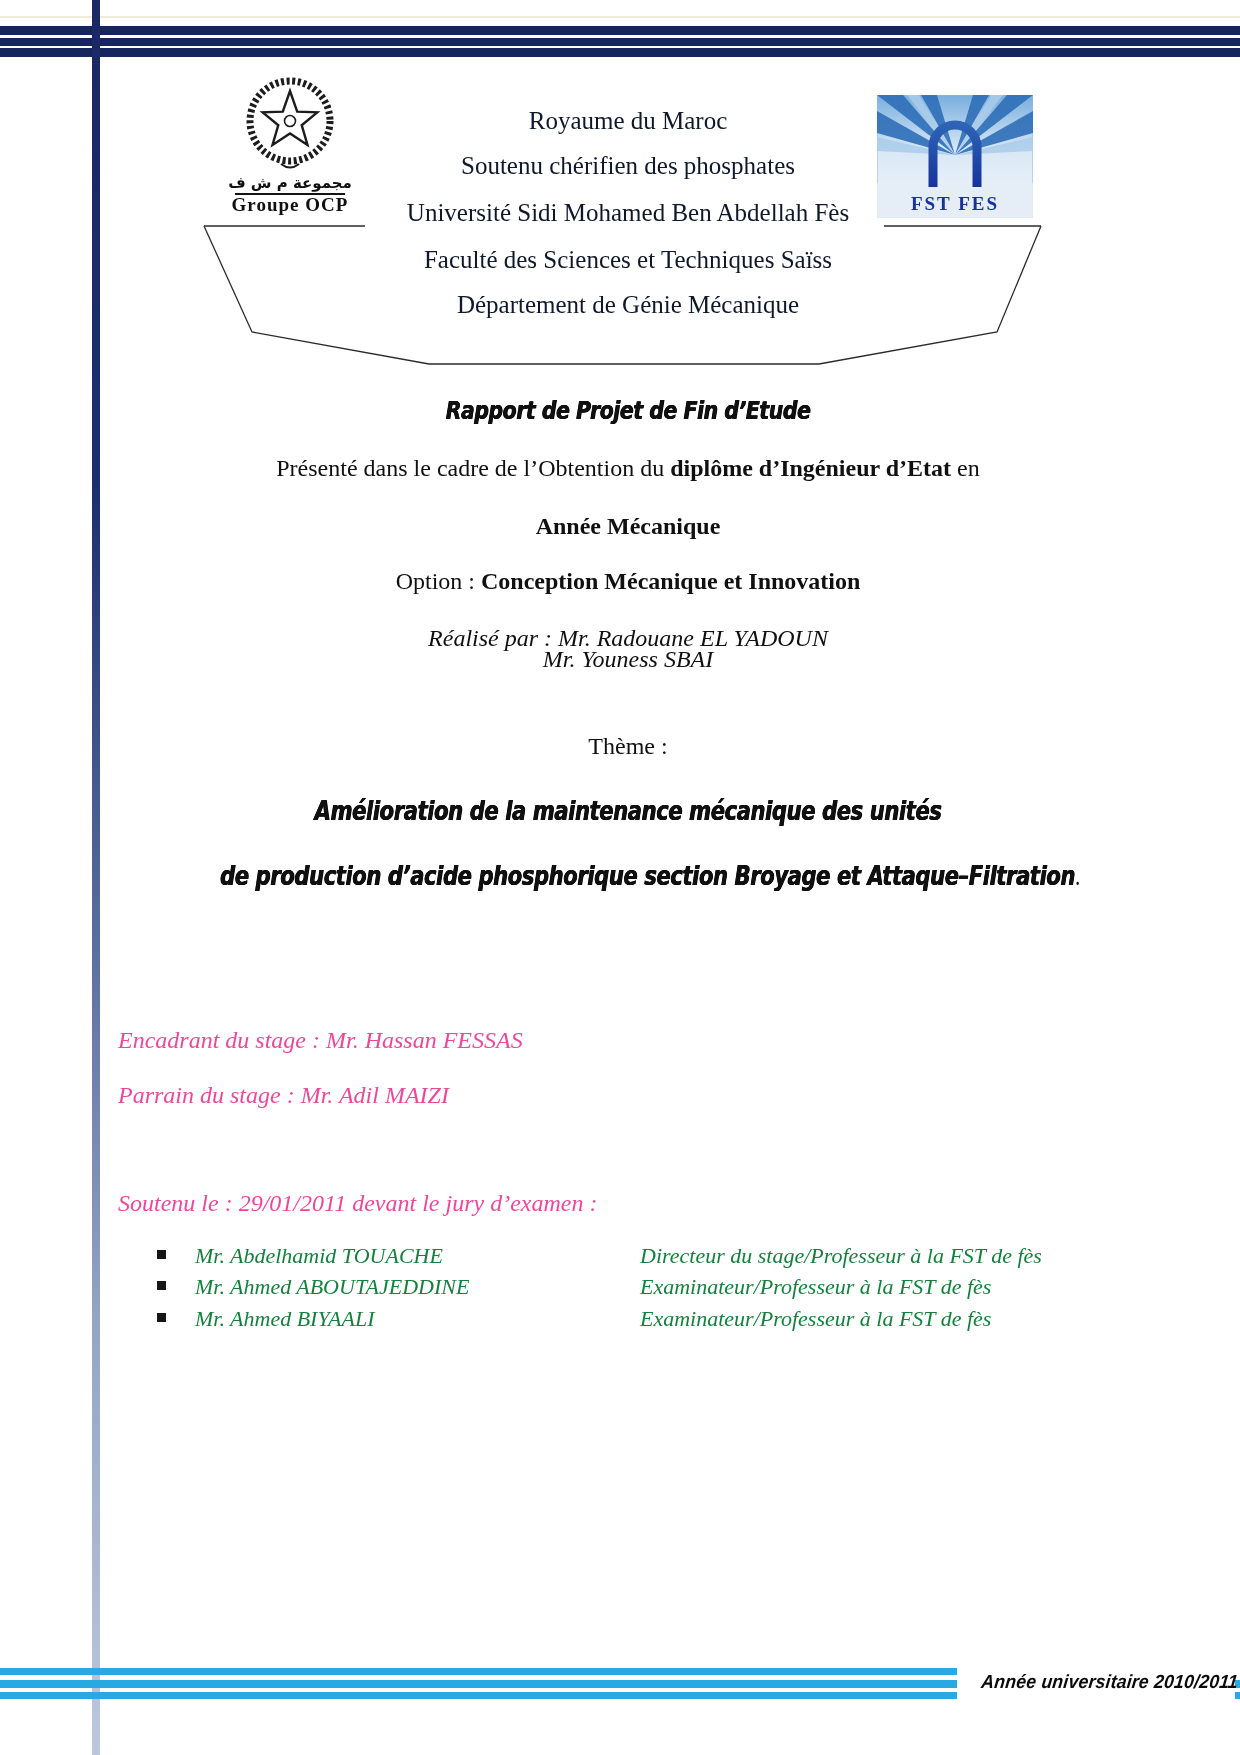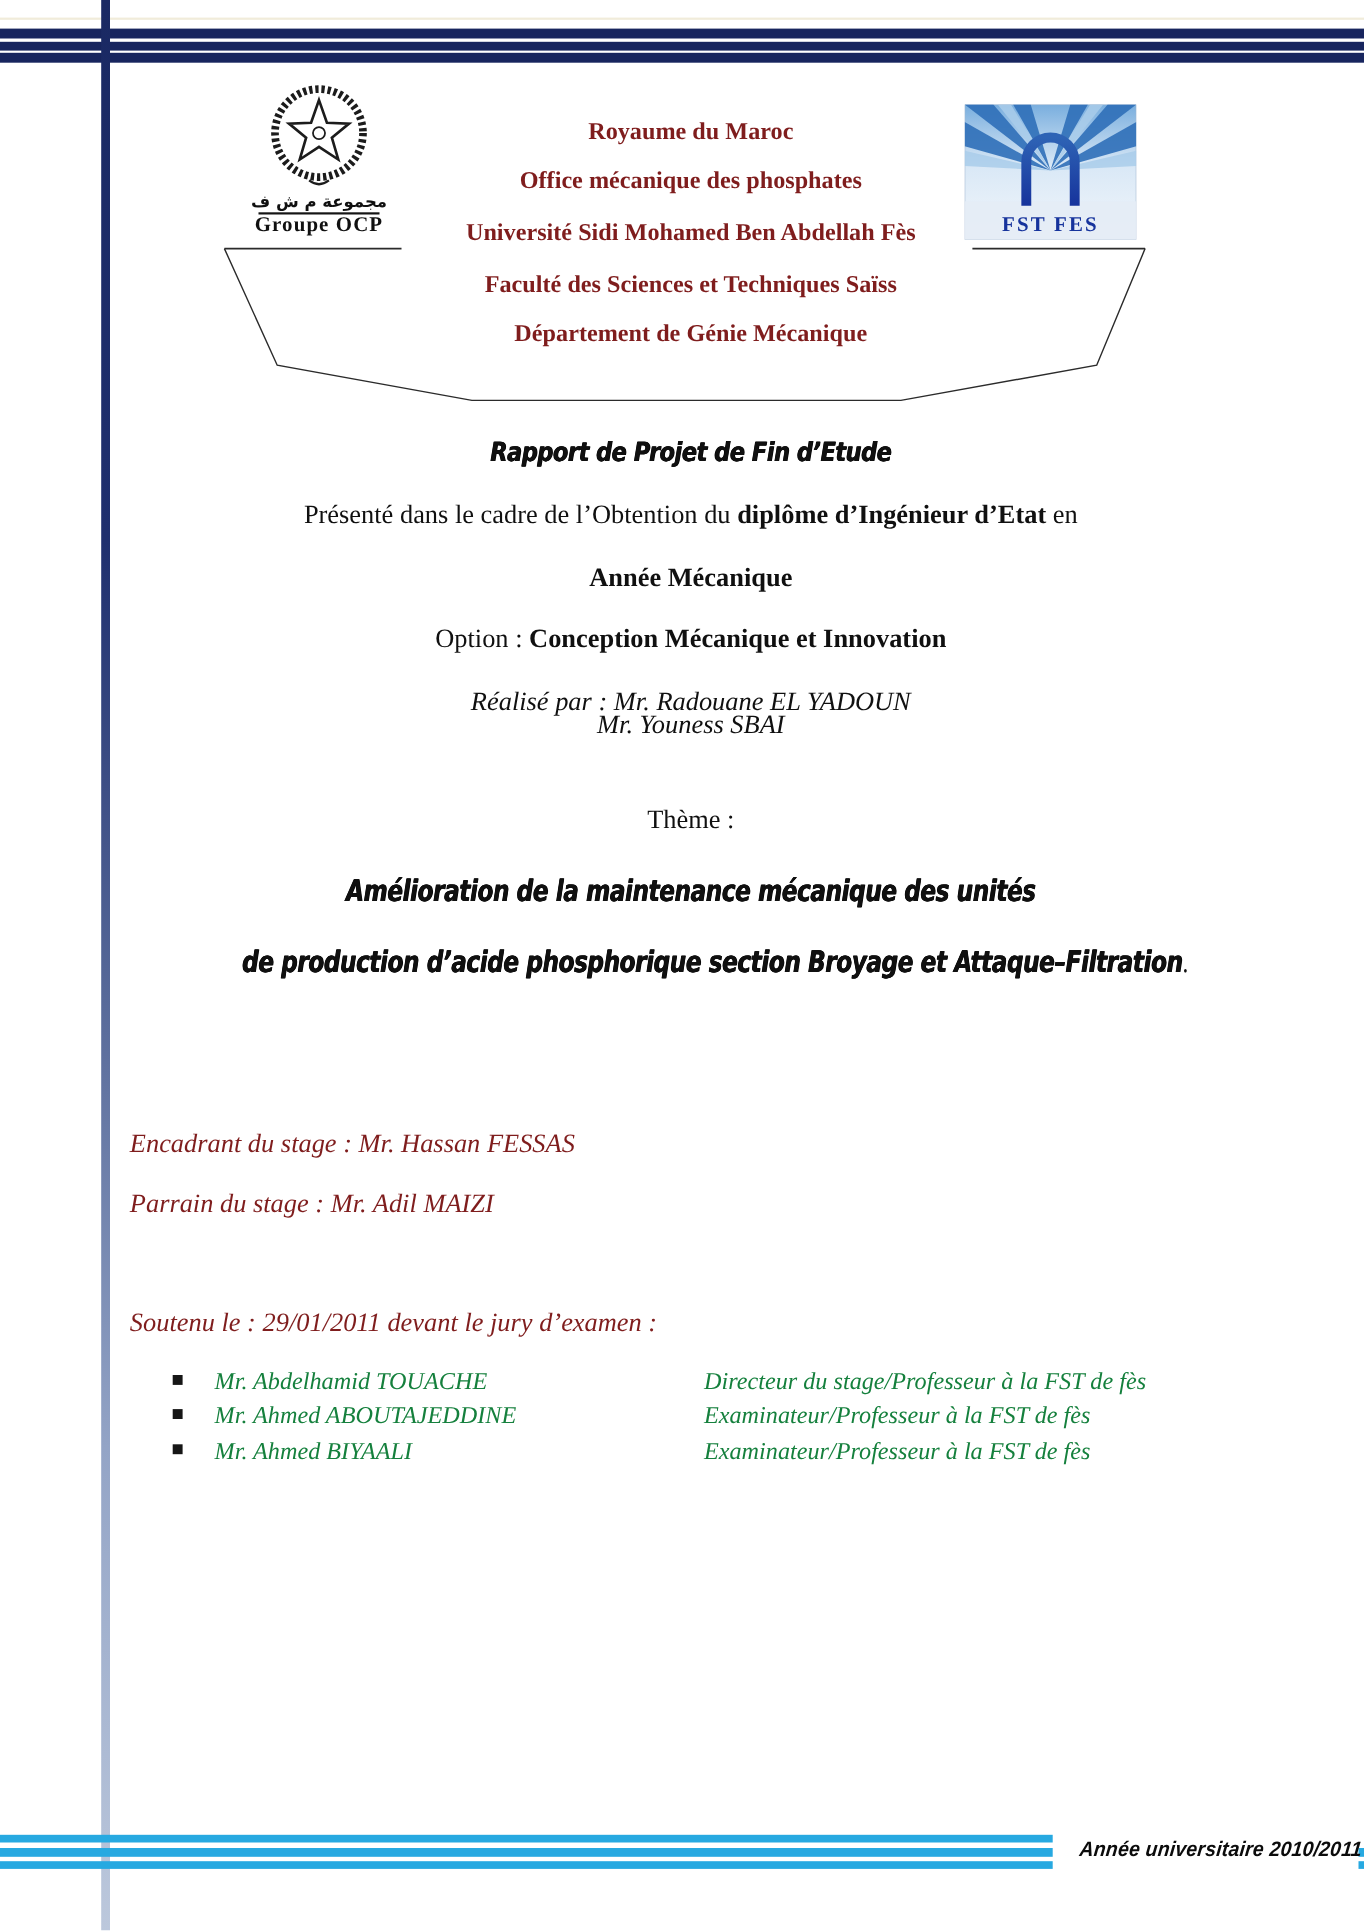--- a/index.html
+++ b/index.html
@@ -11,32 +11,32 @@
   .centercol{left:105px;width:1046px;text-align:center;}
   
   .navbar{left:0;width:1240px;background:#17255e;}
   .cyanbar{left:0;background:#27a9e1;}
   .vline{
     left:92px;top:0;width:8px;height:1755px;
     background:linear-gradient(to bottom,#1a2963 0%,#1f2f6e 28%,#5f719f 55%,#93a4c6 75%,#bcc8dc 100%);
   }
   .artifact{left:0;top:16px;width:1240px;height:2px;background:#f1ecda;}
   
-  .hline{font-size:22px;font-weight:bold;color:#7f1d1d;line-height:1.1;}
+  .hline{font-size:25px;font-weight:normal;color:#0f172a;line-height:1.1;}
   
   .script{
     font-family:"DejaVu Sans",sans-serif;font-weight:bold;font-style:italic;
     letter-spacing:-0.5px;
     text-shadow:0.5px 0 0 #000,-0.3px 0 0 #000;
   }
   .rapport{font-size:24px;transform:scaleX(0.85);transform-origin:center;}
   .bigtitle{font-size:27px;transform:scaleX(0.78);transform-origin:center;white-space:nowrap;}
   .serifline{font-size:24px;}
   .italic{font-style:italic;}
-  .leftblock{left:118px;font-size:24px;font-style:italic;color:#7f1d1d;}
+  .leftblock{left:118px;font-size:24px;font-style:italic;color:#ec4899;}
   .juryrow{left:195px;width:960px;font-size:22px;font-style:italic;color:#15803d;white-space:nowrap;}
   .juryname{display:inline-block;width:445px;}
   .bullet{left:157px;width:9px;height:9px;background:#161616;}
   .periodnote{font-family:"Liberation Serif",serif;font-style:normal;font-weight:normal;text-shadow:none;letter-spacing:0;}
   
   .ocpwrap{left:215px;top:74px;width:150px;text-align:center;}
   .arabic{font-family:"DejaVu Sans",sans-serif;font-size:15px;font-weight:bold;direction:rtl;line-height:1;}
   .ocp-rule{margin:2px auto 0 auto;width:110px;border-top:2px solid #141414;height:0;}
   .groupeocp{font-size:19px;font-weight:bold;letter-spacing:1px;line-height:1.1;}
   
@@ -101,21 +101,21 @@
       <polygon points="78,60 156,42 156,56"></polygon>
     </g>
     <rect x="0" y="88" width="156" height="35" fill="#e4ecf5" opacity="0.9"></rect>
     <path d="M56,92 L56,52 A22,22 0 0 1 100,52 L100,92" fill="none" stroke="url(#arch)" stroke-width="9"></path>
     <line x1="78" y1="56" x2="78" y2="96" stroke="url(#arch)" stroke-width="8"></line>
     <text x="78" y="115" text-anchor="middle" font-family="Liberation Serif, serif" font-size="19" font-weight="bold" letter-spacing="2" fill="#16339c">FST FES</text>
   </svg>
 </div>
 
 <div class="abs centercol hline" style="top:107px;">Royaume du Maroc</div>
-<div class="abs centercol hline" style="top:152px;">Office mécanique des phosphates</div>
+<div class="abs centercol hline" style="top:152px;">Soutenu chérifien des phosphates</div>
 <div class="abs centercol hline" style="top:199px;">Université Sidi Mohamed Ben Abdellah Fès</div>
 <div class="abs centercol hline" style="top:246px;">Faculté des Sciences et Techniques Saïss</div>
 <div class="abs centercol hline" style="top:291px;">Département de Génie Mécanique</div>
 
 <svg class="abs" style="left:0;top:0;pointer-events:none;" width="1240" height="1755" viewBox="0 0 1240 1755">
   <path d="M204,226 L365,226" fill="none" stroke="#2b2b2b" stroke-width="1.6"></path>
   <path d="M884,226 L1041,226" fill="none" stroke="#2b2b2b" stroke-width="1.6"></path>
   <path d="M204,226 L252,332 L429,364 L819,364 L997,332 L1041,226" fill="none" stroke="#2b2b2b" stroke-width="1.3"></path>
 </svg>
 

